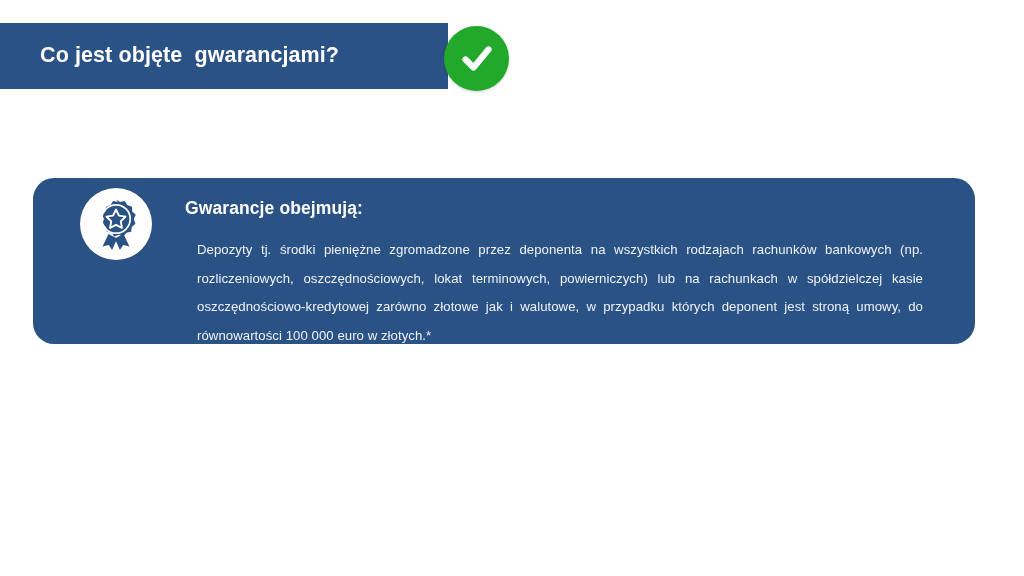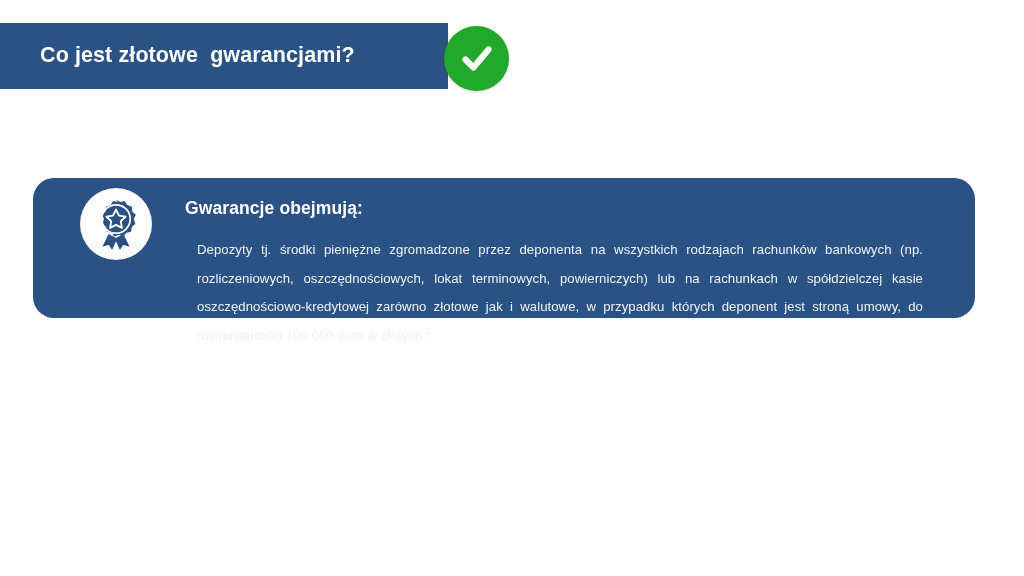--- a/index.html
+++ b/index.html
@@ -61,21 +61,21 @@
   .check-badge svg {
     display: block;
   }
 
   
   .content-card {
     position: absolute;
     left: 33px;
     top: 178px;
     width: 942px;
-    height: 140px;
+    height: 166px;
     background: #2B5284;
     border-radius: 21px;
     box-sizing: border-box;
   }
 
   .badge-icon-wrap {
     position: absolute;
     left: 47px;
     top: 10px;
     width: 72px;
@@ -113,21 +113,21 @@
     letter-spacing: 0.05px;
     padding-right: 10px;
   }
 </style>
 </head>
 <body>
 
 <div class="slide">
 
   <div class="header-banner">
-    <span class="header-title">Co jest złotowe  gwarancjami?</span>
+    <span class="header-title">Co jest objęte  gwarancjami?</span>
   </div>
 
   <div class="check-badge">
     <svg width="40" height="40" viewBox="0 0 40 40" aria-hidden="true">
       <path d="M8.5 20.5 L16.5 28.5 L31.5 10.5" fill="none" stroke="#ffffff" stroke-width="6.2" stroke-linecap="round" stroke-linejoin="round"></path>
     </svg>
   </div>
 
   <div class="content-card">
 

